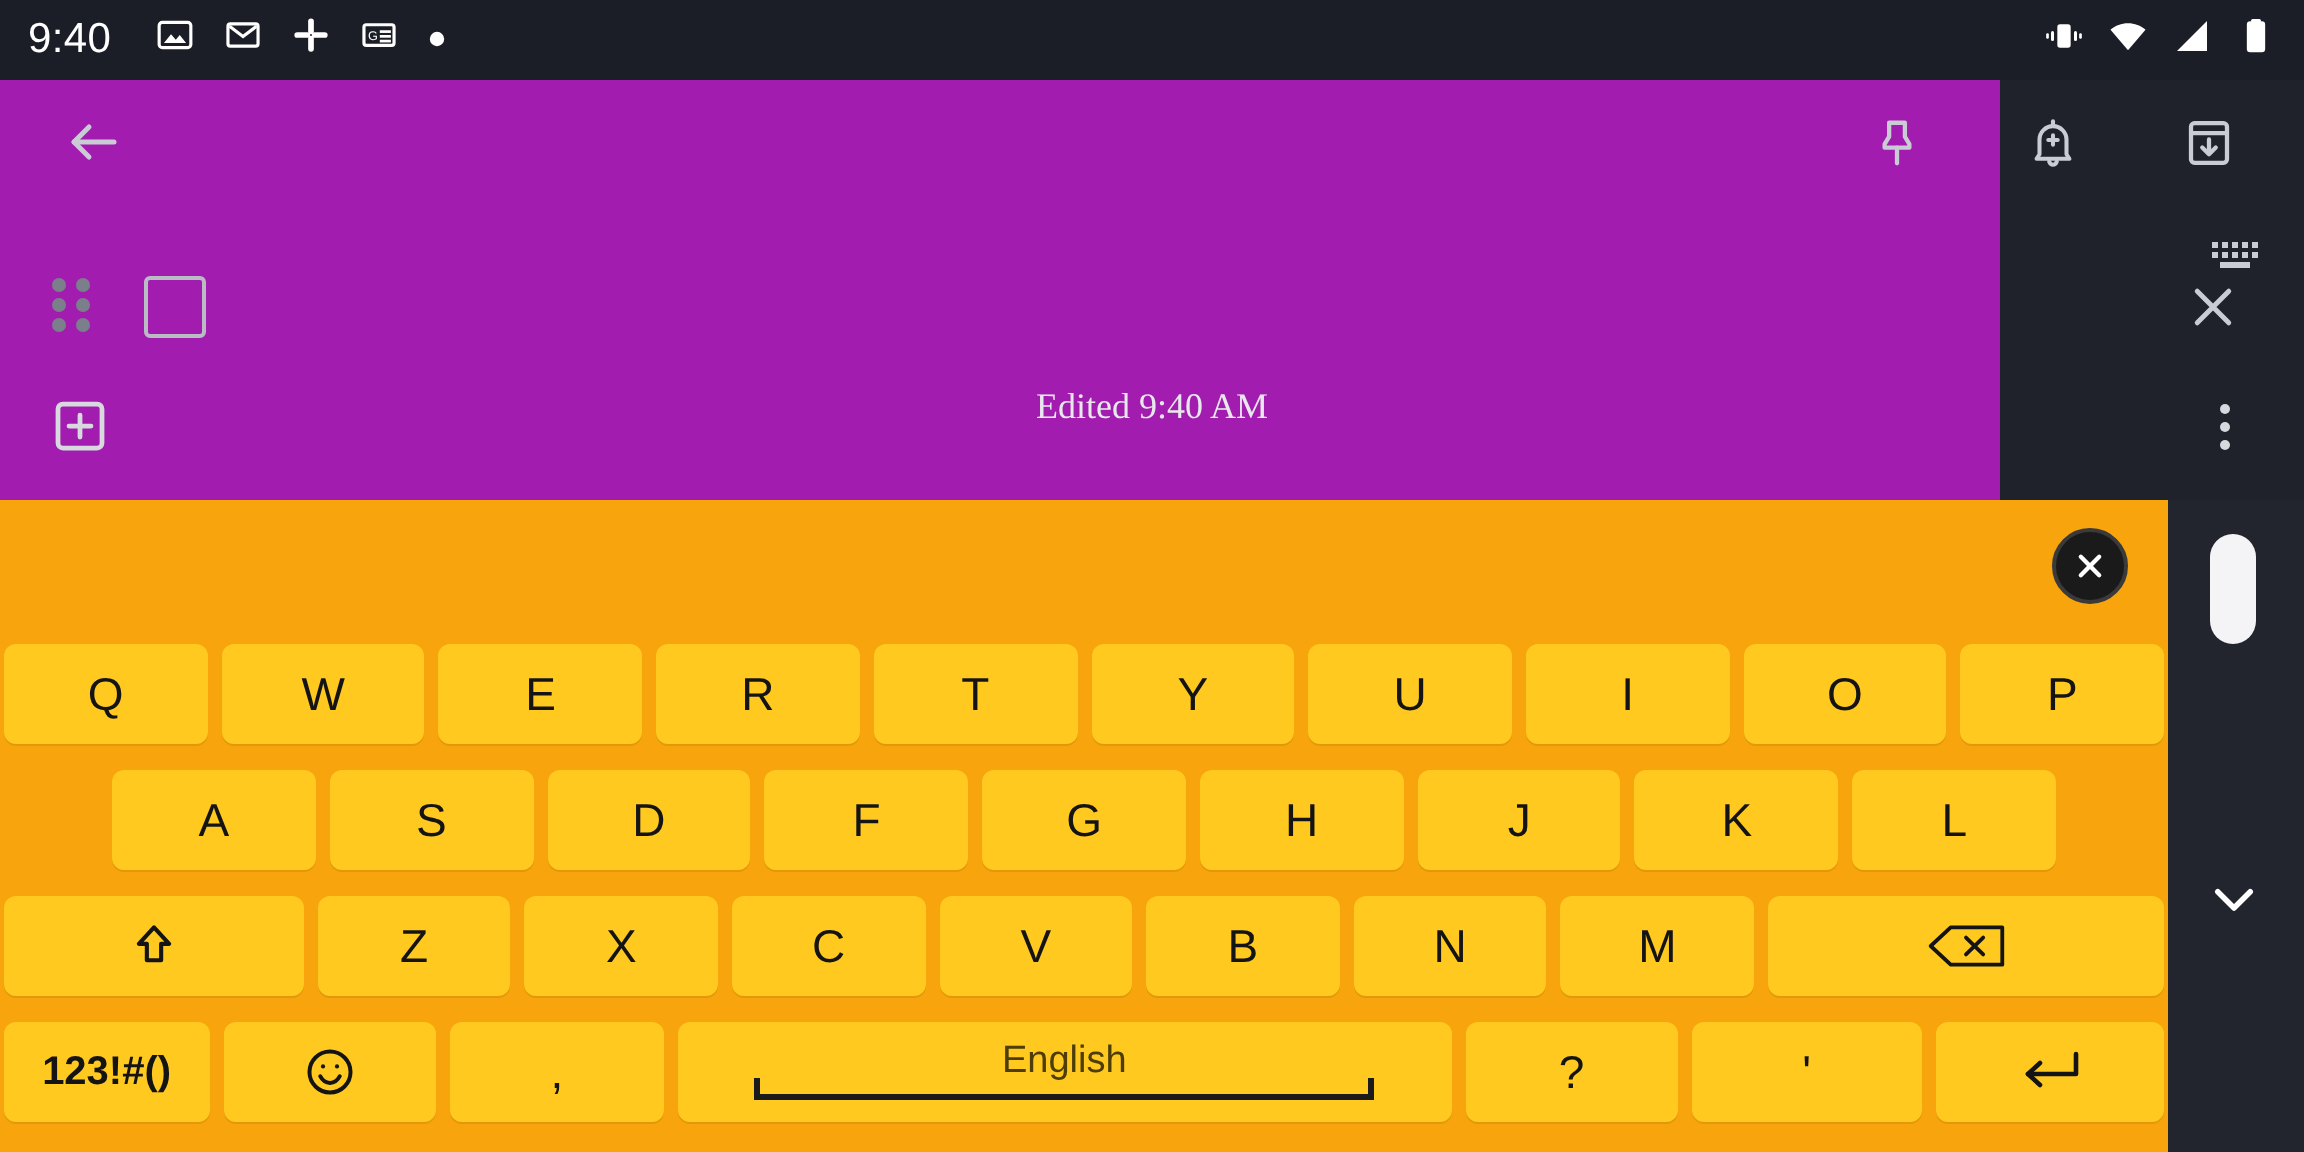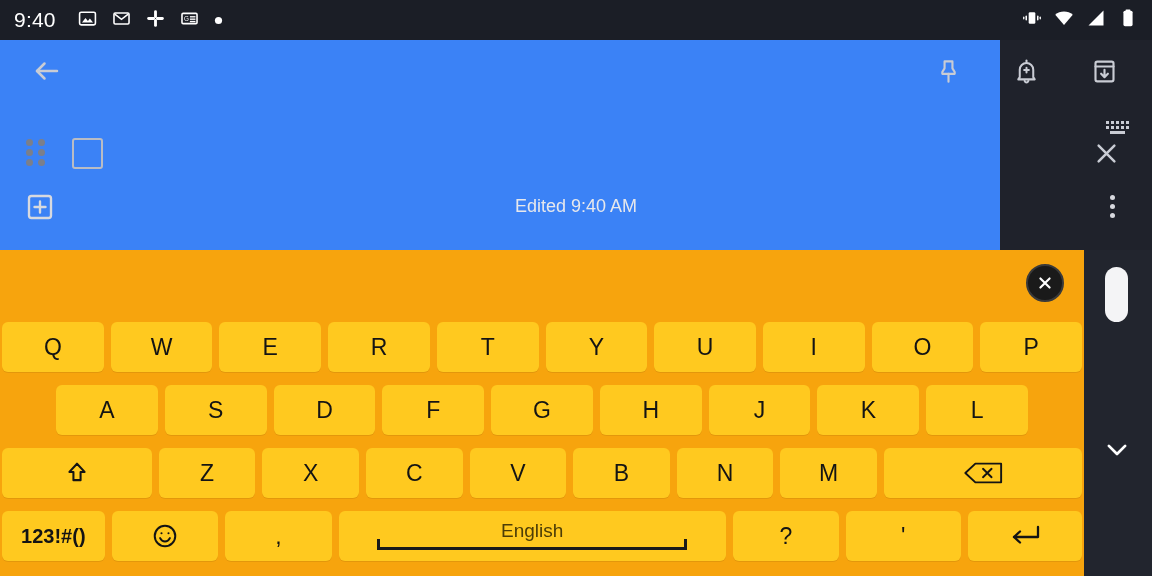--- a/index.html
+++ b/index.html
@@ -5,21 +5,21 @@
   * { box-sizing: border-box; margin: 0; padding: 0; }
   html, body {
     width: 1152px; height: 576px;
     background: #1f222b;
     font-family: "Liberation Sans", sans-serif;
     overflow: hidden;
   }
   #screen {
     position: relative;
     width: 1000px; height: 576px;
-    background: #3b82f6;
+    background: #a21caf;
   }
 
   
   #status-bar {
     position: absolute; top: 0; left: 0;
     width: 1152px; height: 40px;
     display: flex; align-items: center;
     padding: 0 14px;
     background: #1b1e26;
   }
@@ -70,24 +70,25 @@
     background: #7b7f8b; display: block;
   }
   #checkbox {
     width: 31px; height: 31px;
     border: 2.5px solid #b9bcc4; border-radius: 3px;
   }
   #checklist-close { margin-left: auto; width: 40px; height: 40px; display:flex;align-items:center;justify-content:center; }
 
   
   #note-bar {
-    position: absolute; top: 178px; left: 0;
+    position: absolute; top: 193px; left: 0;
     width: 1152px; height: 57px;
-    display: flex; align-items: center;
+    display: flex; align-items: flex-start;
     padding: 0 20px;
+    font-family: Liberation Serif, serif;
   }
   #add-box-btn { width: 40px; height: 40px; display:flex; align-items:center; justify-content:center; }
   #edited-text {
     position: absolute; left: 0; right: 0; text-align: center;
     color: #e7e8ec; font-size: 18px; pointer-events: none;
   }
   #overflow-btn {
     margin-left: auto; width: 40px; height: 40px;
     display: flex; flex-direction: column; align-items: center; justify-content: center; gap: 4px;
     z-index: 2;

